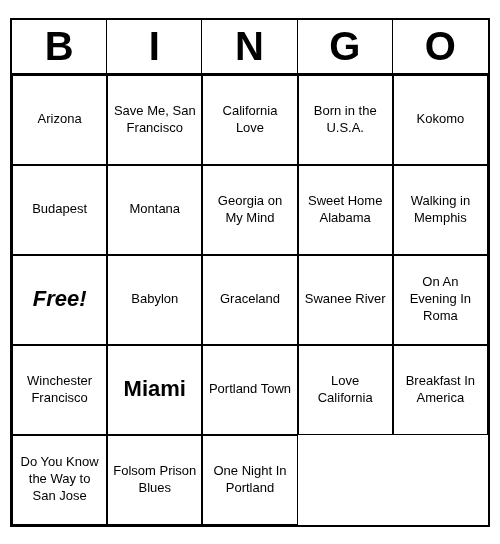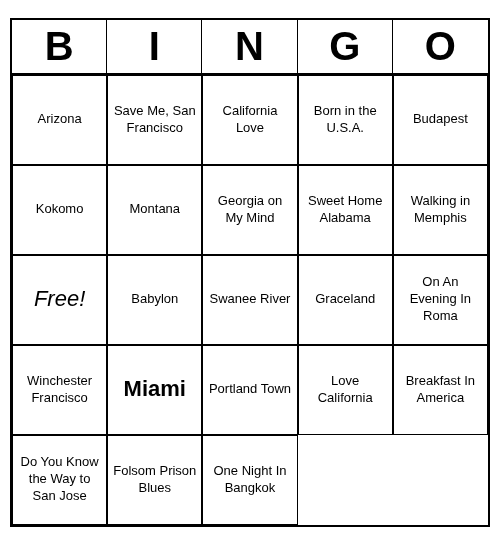--- a/index.html
+++ b/index.html
@@ -42,21 +42,21 @@
       display: flex;
       align-items: center;
       justify-content: center;
       text-align: center;
       font-size: 13px;
       padding: 4px;
       line-height: 1.3;
     }
     .bingo-cell.free {
       font-size: 22px;
-      font-weight: normal;
+      font-weight: bold;
       font-style: italic;
     }
     .bingo-cell.miami {
       font-size: 22px;
       font-weight: bold;
     }
   </style>
 </head>
 <body>
 
@@ -66,33 +66,33 @@
       <div class="bingo-header-cell">I</div>
       <div class="bingo-header-cell">N</div>
       <div class="bingo-header-cell">G</div>
       <div class="bingo-header-cell">O</div>
     </div>
   <div class="bingo-grid">
       <div class="bingo-cell">Arizona</div>
       <div class="bingo-cell">Save Me, San Francisco</div>
       <div class="bingo-cell">California Love</div>
       <div class="bingo-cell">Born in the U.S.A.</div>
+      <div class="bingo-cell">Kokomo</div>
       <div class="bingo-cell">Budapest</div>
-      <div class="bingo-cell">Kokomo</div>
       <div class="bingo-cell">Montana</div>
       <div class="bingo-cell">Georgia on My Mind</div>
       <div class="bingo-cell">Sweet Home Alabama</div>
       <div class="bingo-cell">Walking in Memphis</div>
       <div class="bingo-cell free">Free!</div>
       <div class="bingo-cell">Babylon</div>
+      <div class="bingo-cell">Graceland</div>
       <div class="bingo-cell">Swanee River</div>
-      <div class="bingo-cell">Graceland</div>
       <div class="bingo-cell">On An Evening In Roma</div>
       <div class="bingo-cell">Winchester Francisco</div>
       <div class="bingo-cell miami">Miami</div>
       <div class="bingo-cell">Portland Town</div>
       <div class="bingo-cell">Love California</div>
       <div class="bingo-cell">Breakfast In America</div>
       <div class="bingo-cell">Do You Know the Way to San Jose</div>
       <div class="bingo-cell">Folsom Prison Blues</div>
-      <div class="bingo-cell">One Night In Bangkok</div>
+      <div class="bingo-cell">One Night In Portland</div>
     </div>
 </div>
 
 </body></html>

